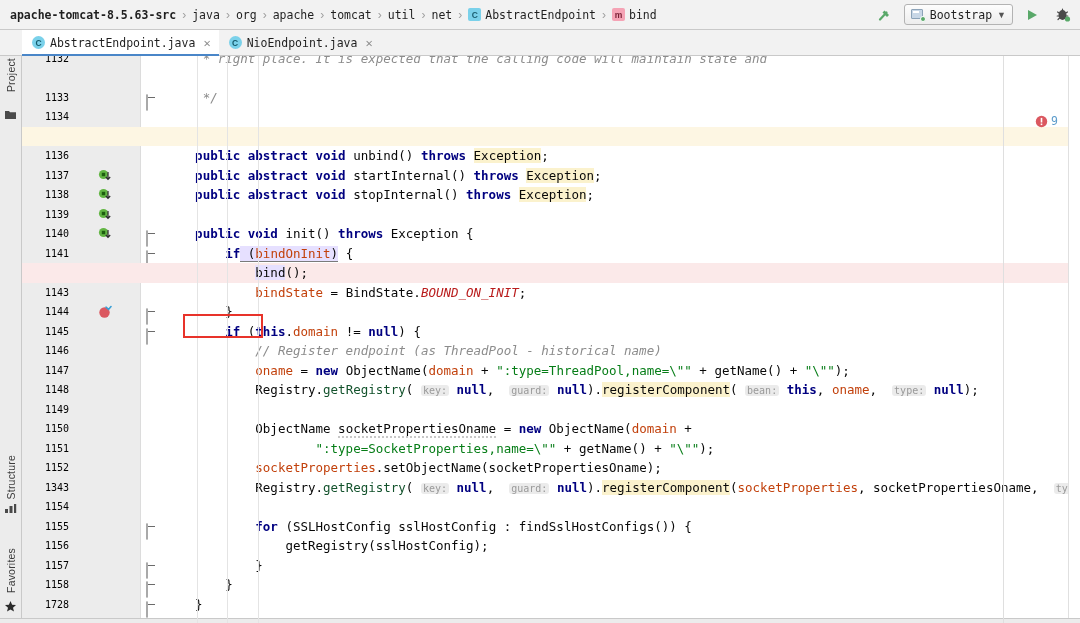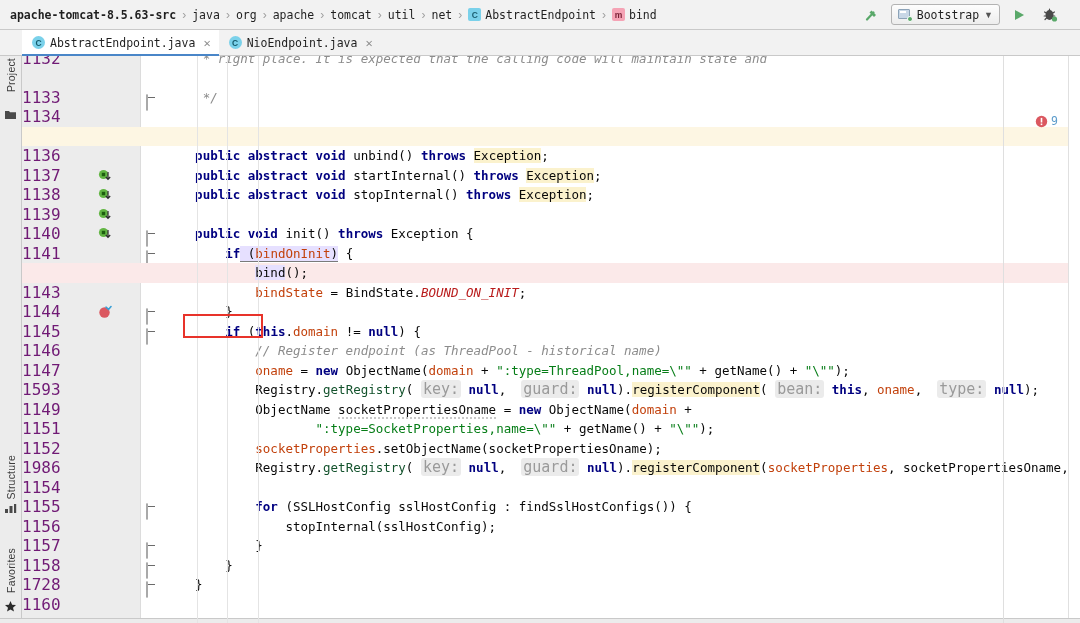--- a/index.html
+++ b/index.html
@@ -12,21 +12,21 @@
     color: #2b2b2b;
   }
 
   
   #navbar {
     height: 30px;
     background: #f2f2f2;
     border-bottom: 1px solid #c9c9c9;
     display: flex;
     align-items: center;
-    padding: 0 20px 0 10px;
+    padding: 0 7px 0 10px;
     position: relative;
   }
   #crumbs { display: flex; align-items: center; flex: 1; min-width: 0; }
   .crumb {
     display: flex; align-items: center;
     font-family: "DejaVu Sans Mono", monospace;
     font-size: 11.5px;
     color: #1f1f1f;
     white-space: nowrap;
   }
@@ -158,24 +158,24 @@
     white-space: pre;
     font-family: "DejaVu Sans Mono", monospace;
     font-size: 12.5px;
     color: #080808;
   }
   .line.caret-line  { background: #fdf6e3; }
   .line.exec-line   { background: #fbe9e9; }
 
   .lnum {
     position: absolute; left: 0; width: 70px;
-    text-align: left;
-    color: #701a75;
+    text-align: center;
+    color: #000000;
     font-family: "DejaVu Sans Mono", monospace;
-    font-size: 16px;
+    font-size: 10px;
   }
   .gicon { position: absolute; left: 76px; top: 3px; width: 14px; height: 14px; }
   .fold  { position: absolute; left: 124px; top: 5px; width: 11px; height: 11px; }
   .fold .fbox {
     width: 11px; height: 11px;
     border: 1px solid #a9a9a9; border-radius: 2px; background: #fafafa;
   }
   .fold .fbox:before {
     content:''; position:absolute; left:2px; top:4px; width:7px; height:1px; background:#6b6b6b;
   }
@@ -194,21 +194,21 @@
   .str  { color: #067d17; }
   .cls  { color: #080808; }
   .hl-ident  { background: #e6e0ff; }
   .hl-yellow { background: #fbf2cd; }
 
   .param-hint {
     background: #ebebeb;
     color: #9a9a9a;
     border-radius: 3px;
     padding: 0 2px;
-    font-size: 15px;
+    font-size: 10px;
   }
 
   .caret {
     display: inline-block; width: 0;
     border-left: 1.5px solid #111;
     height: 14px; vertical-align: -2.5px;
     margin: 0 -1px 0 0;
   }
 
   
@@ -493,63 +493,66 @@
         <span class="fold"><span class="fbox"></span></span>
         <span class="code"><span class="id">        </span><span class="kw">if</span><span class="id"> (</span><span class="kw">this</span><span class="id">.</span><span class="fld">domain</span><span class="id"> != </span><span class="kw">null</span><span class="id">) {</span></span>
       </div>
 
       <div class="line">
         <span class="lnum">1147</span>
         <span class="code"><span class="id">            </span><span class="cmt">// Register endpoint (as ThreadPool - historical name)</span></span>
       </div>
 
       <div class="line">
-        <span class="lnum">1593</span>
+        <span class="lnum">1148</span>
         <span class="code"><span class="id">            </span><span class="fld">oname</span><span class="id"> = </span><span class="kw">new </span><span class="cls">ObjectName</span><span class="id">(</span><span class="fld">domain</span><span class="id"> + </span><span class="str">":type=ThreadPool,name=\""</span><span class="id"> + getName() + </span><span class="str">"\""</span><span class="id">);</span></span>
       </div>
 
       <div class="line">
         <span class="lnum">1149</span>
         <span class="code"><span class="id">            </span><span class="cls">Registry</span><span class="id">.</span><span class="stat">getRegistry</span><span class="id">( </span><span class="param-hint">key:</span><span class="id"> </span><span class="kw">null</span><span class="id">,  </span><span class="param-hint">guard:</span><span class="id"> </span><span class="kw">null</span><span class="id">).</span><span class="hl-yellow id">registerComponent</span><span class="id">( </span><span class="param-hint">bean:</span><span class="id"> </span><span class="kw">this</span><span class="id">, </span><span class="fld">oname</span><span class="id">,  </span><span class="param-hint">type:</span><span class="id"> </span><span class="kw">null</span><span class="id">);</span></span>
       </div>
 
+      <div class="line">
+        <span class="lnum">1150</span>
+      </div>
 
       <div class="line">
         <span class="lnum">1151</span>
         <span class="code"><span class="id">            </span><span class="cls">ObjectName</span><span class="id"> </span><span class="wavy id">socketPropertiesOname</span><span class="id"> = </span><span class="kw">new </span><span class="cls">ObjectName</span><span class="id">(</span><span class="fld">domain</span><span class="id"> +</span></span>
       </div>
 
       <div class="line">
         <span class="lnum">1152</span>
         <span class="code"><span class="id">                    </span><span class="str">":type=SocketProperties,name=\""</span><span class="id"> + getName() + </span><span class="str">"\""</span><span class="id">);</span></span>
       </div>
 
       <div class="line">
-        <span class="lnum">1986</span>
+        <span class="lnum">1343</span>
         <span class="code"><span class="id">            </span><span class="fld">socketProperties</span><span class="id">.setObjectName(socketPropertiesOname);</span></span>
       </div>
 
       <div class="line">
         <span class="lnum">1154</span>
         <span class="code"><span class="id">            </span><span class="cls">Registry</span><span class="id">.</span><span class="stat">getRegistry</span><span class="id">( </span><span class="param-hint">key:</span><span class="id"> </span><span class="kw">null</span><span class="id">,  </span><span class="param-hint">guard:</span><span class="id"> </span><span class="kw">null</span><span class="id">).</span><span class="hl-yellow id">registerComponent</span><span class="id">(</span><span class="fld">socketProperties</span><span class="id">, socketPropertiesOname,  </span><span class="param-hint">type:</span></span>
       </div>
 
       <div class="line">
         <span class="lnum">1155</span>
       </div>
 
       <div class="line">
         <span class="lnum">1156</span>
         <span class="fold"><span class="fbox"></span></span>
         <span class="code"><span class="id">            </span><span class="kw">for</span><span class="id"> (</span><span class="cls">SSLHostConfig</span><span class="id"> sslHostConfig : findSslHostConfigs()) {</span></span>
       </div>
 
       <div class="line">
         <span class="lnum">1157</span>
-        <span class="code"><span class="id">                stopInternal(sslHostConfig);</span></span>
+        <span class="code"><span class="id">                getRegistry(sslHostConfig);</span></span>
       </div>
 
       <div class="line">
         <span class="lnum">1158</span>
         <span class="fold"><span class="fbox"></span></span>
         <span class="code"><span class="id">            }</span></span>
       </div>
 
       <div class="line">
         <span class="lnum">1728</span>

